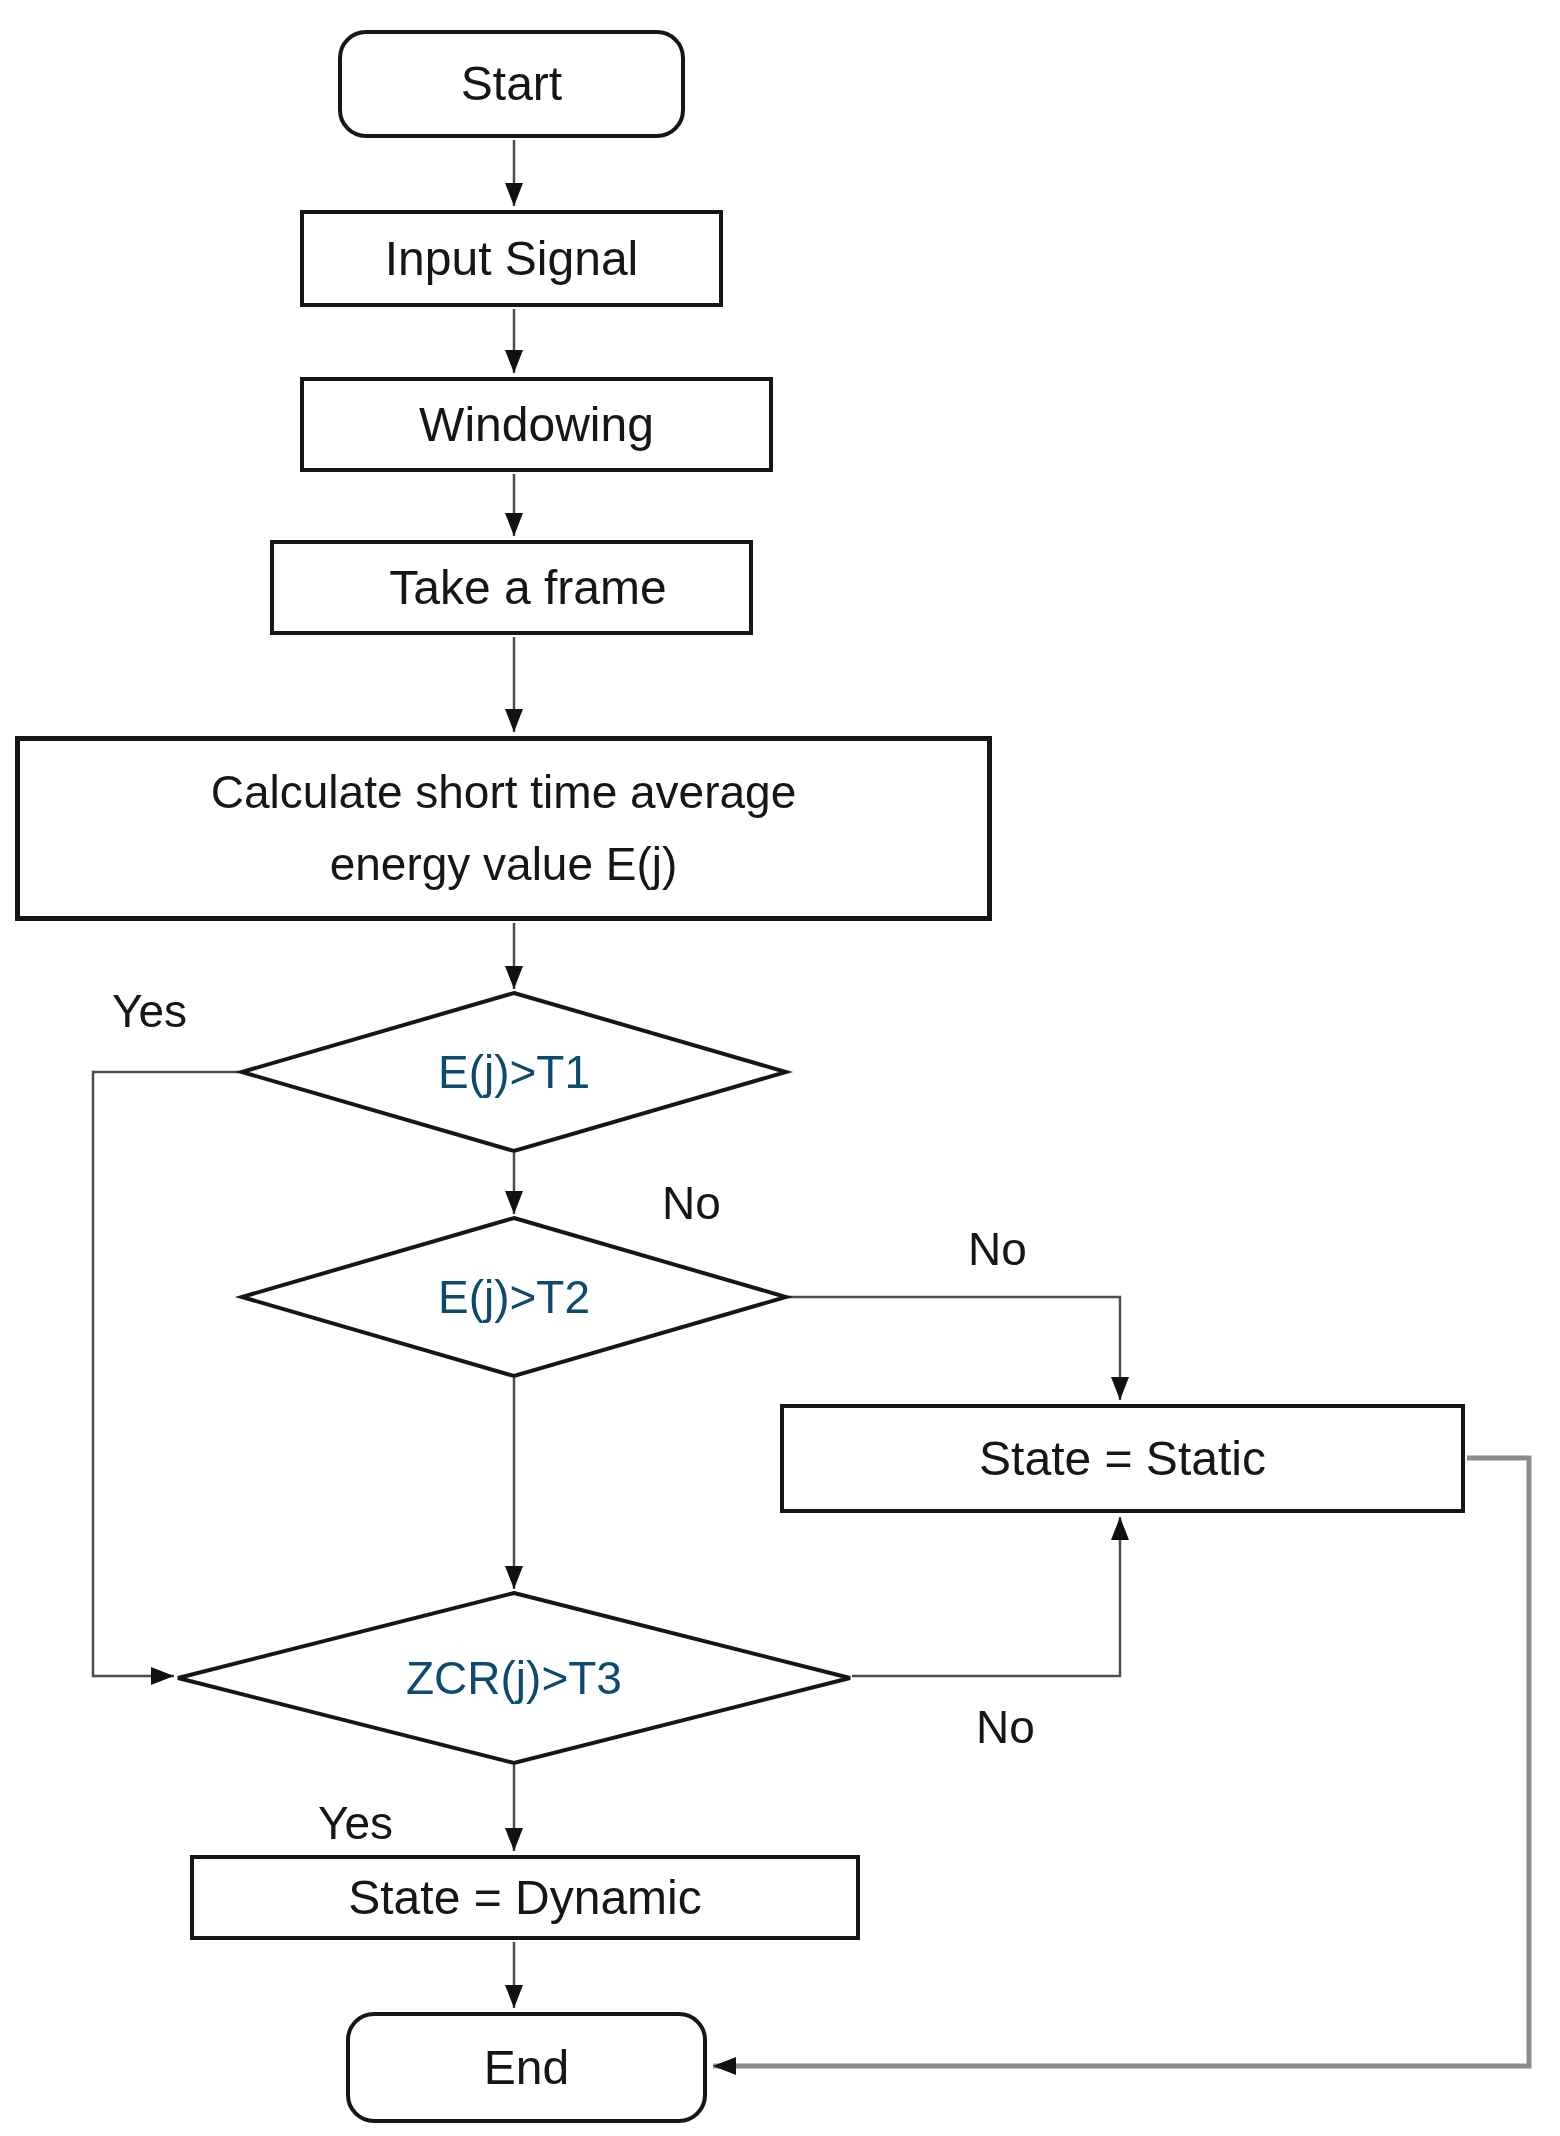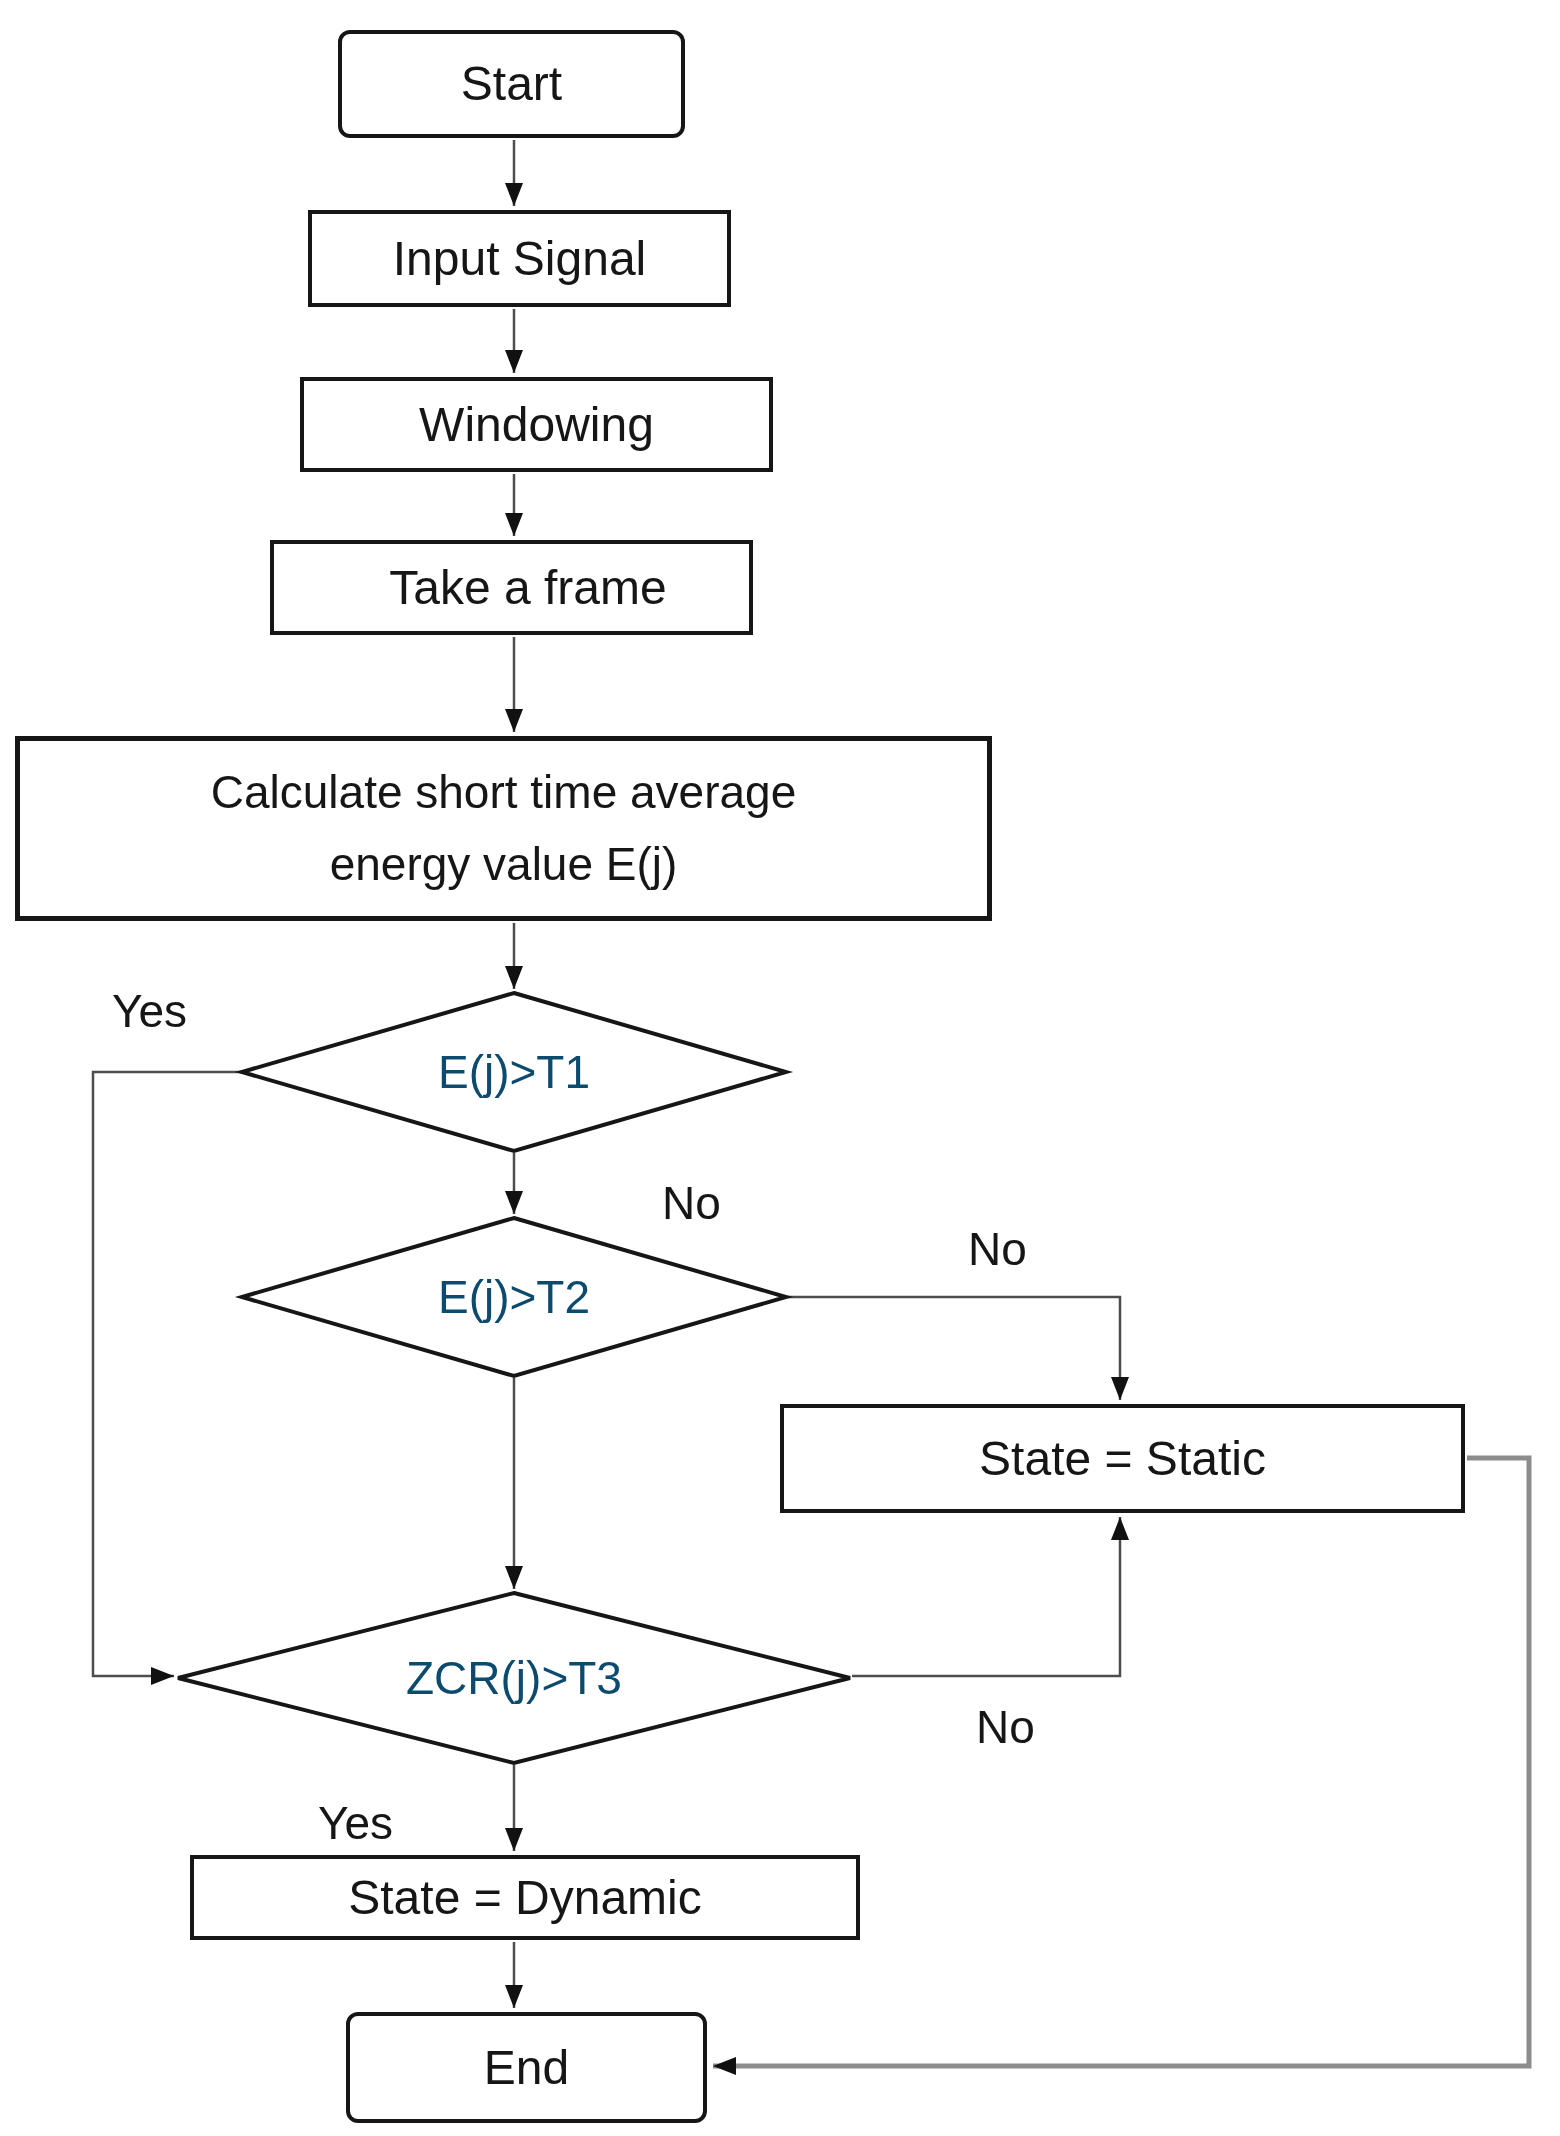--- a/index.html
+++ b/index.html
@@ -22,21 +22,21 @@
     align-items: center;
     justify-content: center;
     text-align: center;
     background: #ffffff;
     border: 4px solid #161616;
     box-sizing: border-box;
     font-size: 48px;
     line-height: 1.15;
     color: #161616;
   }
-  .node.terminal { border-radius: 12px; }
+  .node.terminal { border-radius: 28px; }
   .node.process  { border-radius: 0; }
   .node.big {
     border-width: 5px;
     font-size: 46px;
     line-height: 1.55;
     flex-direction: column;
   }
   .diamond-label {
     position: absolute;
     display: flex;
@@ -49,21 +49,21 @@
   }
   .edge-label {
     position: absolute;
     font-size: 46px;
     color: #161616;
     background: transparent;
     white-space: nowrap;
   }
   
   #n-start     { left: 338px;  top: 30px;   width: 347px; height: 108px; }
-  #n-input     { left: 300px;  top: 210px;  width: 423px; height: 97px; margin-left: 8px;  }
+  #n-input     { left: 300px;  top: 210px;  width: 423px; height: 97px;  }
   #n-windowing { left: 300px;  top: 377px;  width: 473px; height: 95px;  }
   #n-take      { left: 270px;  top: 540px;  width: 483px; height: 95px; padding-left: 33px;  }
   #n-calc      { left: 15px;   top: 736px;  width: 977px; height: 185px; }
   #n-static    { left: 780px;  top: 1404px; width: 685px; height: 109px; }
   #n-dynamic   { left: 190px;  top: 1855px; width: 670px; height: 85px;  }
   #n-end       { left: 346px;  top: 2012px; width: 361px; height: 111px; }
   
   #t-d1 { left: 314px; top: 1032px; width: 400px; height: 80px; }
   #t-d2 { left: 314px; top: 1257px; width: 400px; height: 80px; }
   #t-d3 { left: 294px; top: 1638px; width: 440px; height: 80px; }

